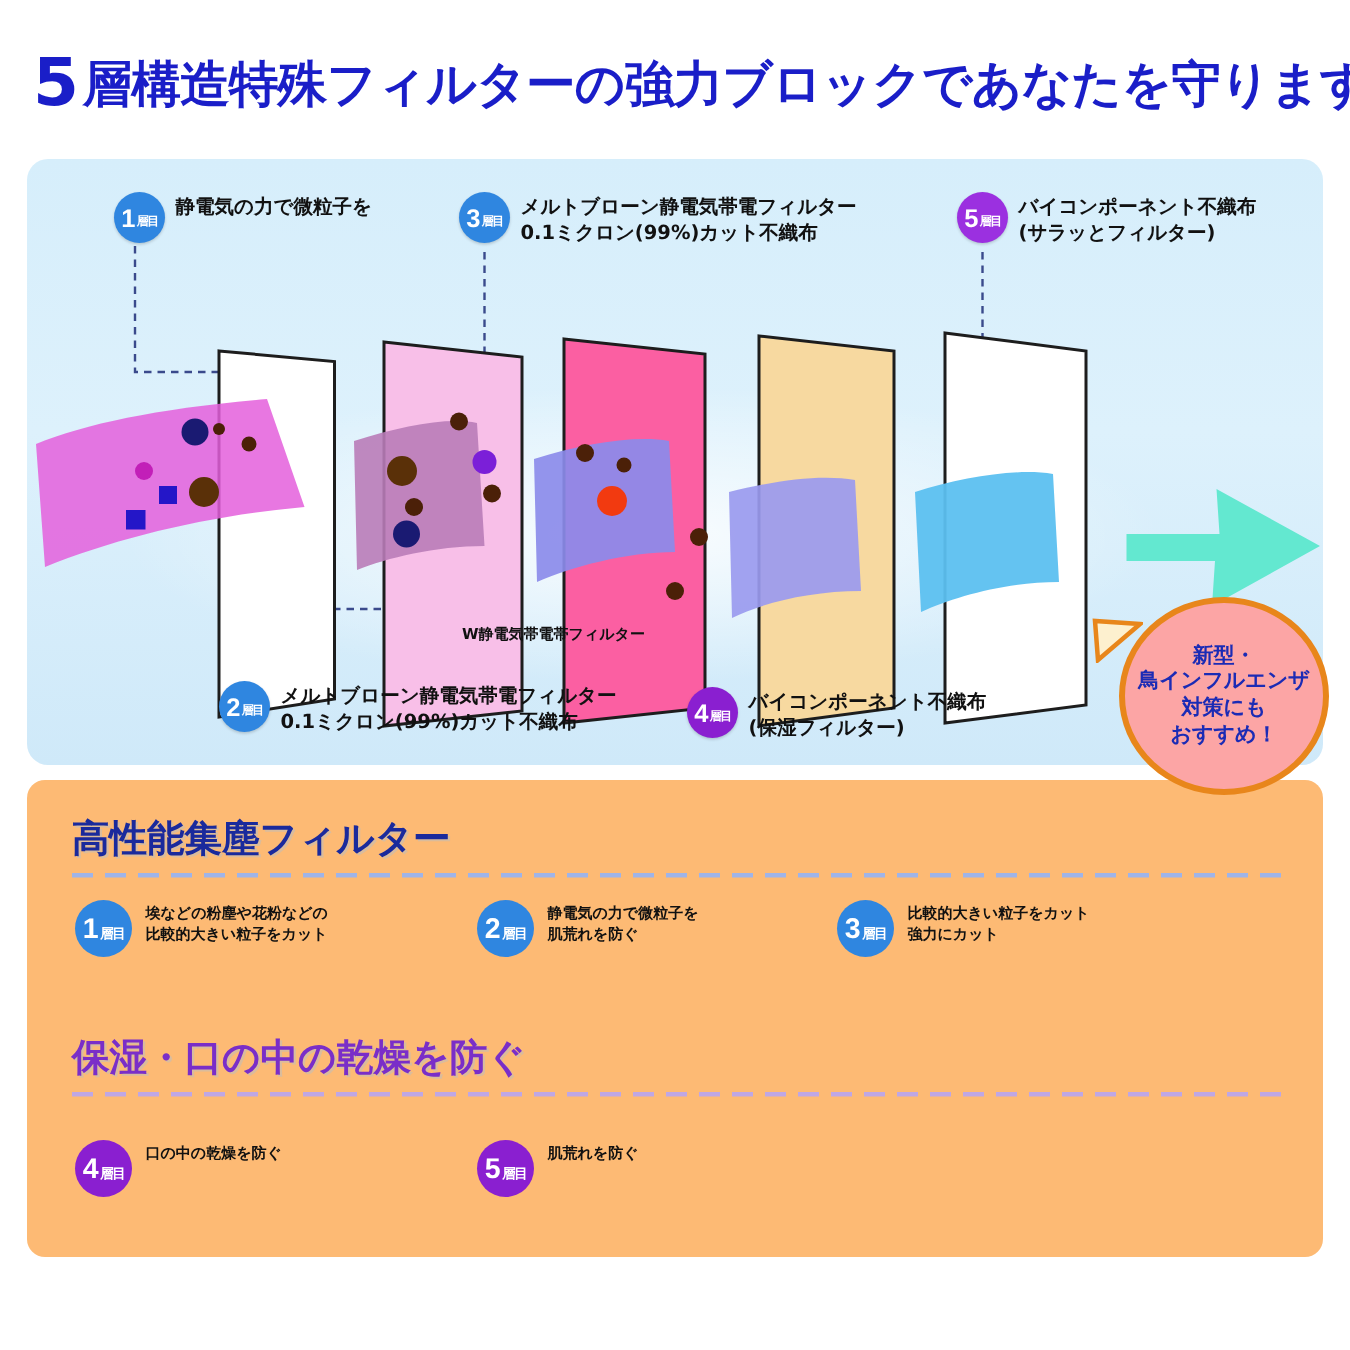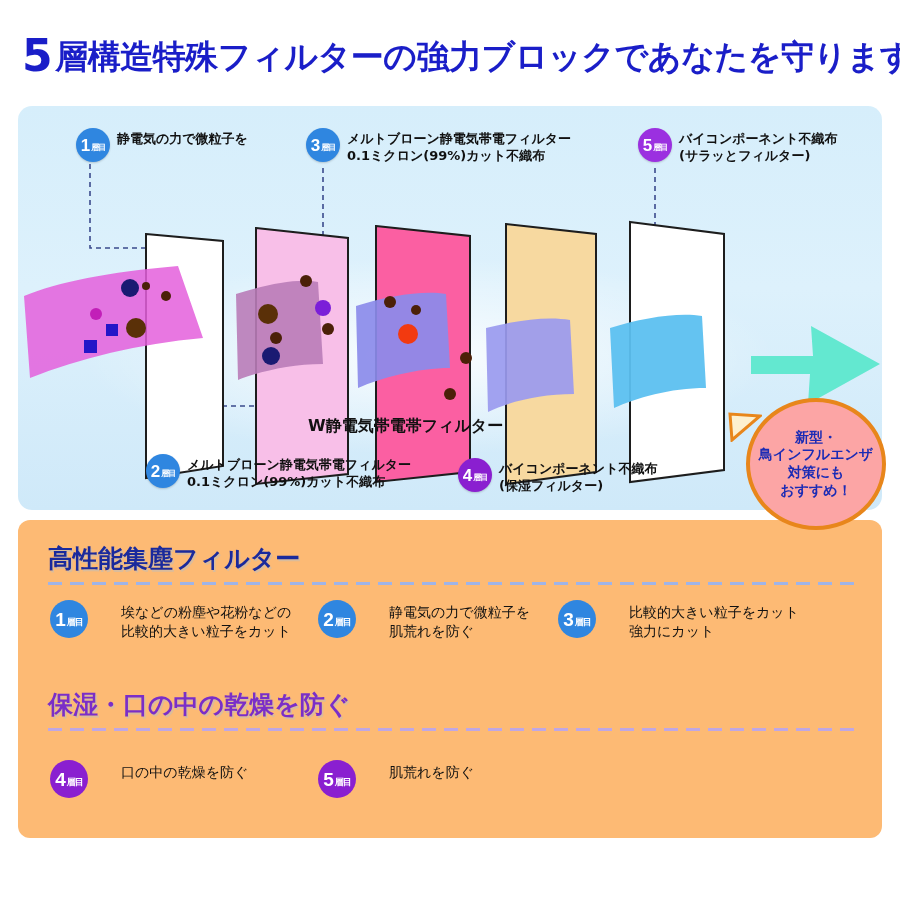--- a/index.html
+++ b/index.html
@@ -44,21 +44,21 @@
   .badge .suf{font-size:8px;padding-left:1px;padding-top:5px;letter-spacing:-1px;}
   .badge.blue{background:#2f86e0;}
   .badge.purple{background:#8a1fd0;}
   .badge.violet{background:#9b30e0;}
   .ctext{
     font-size:13px;font-weight:bold;color:#111;line-height:1.34;
     white-space:pre-line;padding-top:2px;
     font-family:"DejaVu Sans","Liberation Sans",sans-serif;
   }
   .wlabel{
-    position:absolute;font-size:16px;font-weight:bold;color:#111;white-space:nowrap;
+    position:absolute;font-size:10px;font-weight:bold;color:#111;white-space:nowrap;
     font-family:"DejaVu Sans","Liberation Sans",sans-serif;
   }
 
   
   .bubble{
     position:absolute;left:746px;top:398px;width:132px;height:124px;
     border-radius:50%;background:#fca5a5;border:4px solid #e8861b;
     display:flex;align-items:center;justify-content:center;z-index:6;
   }
   .bubble-txt{
@@ -90,24 +90,23 @@
   .ibadge{
     width:38px;height:38px;border-radius:50%;flex:0 0 38px;
     display:flex;align-items:center;justify-content:center;
     color:#fff;font-weight:bold;line-height:1;
   }
   .ibadge .num{font-size:19px;}
   .ibadge .suf{font-size:9px;padding-left:1px;padding-top:6px;letter-spacing:-1px;}
   .ibadge.blue{background:#2f86e0;}
   .ibadge.purple{background:#8a1fd0;}
   .itext{
-    font-size:14px;font-weight:normal;color:#111;line-height:1.38;
+    font-size:10px;font-weight:bold;color:#111;line-height:1.38;
     white-space:pre-line;padding-top:3px;
     font-family:"DejaVu Sans","Liberation Sans",sans-serif;
-    margin-left:24px;
   }
 </style>
 </head>
 <body>
 
 <div class="page">
 
   <div class="title-bar">
     <div class="title"><span class="big">5</span><span>層構造特殊フィルターの強力ブロックであなたを守ります。</span></div>
   </div>

